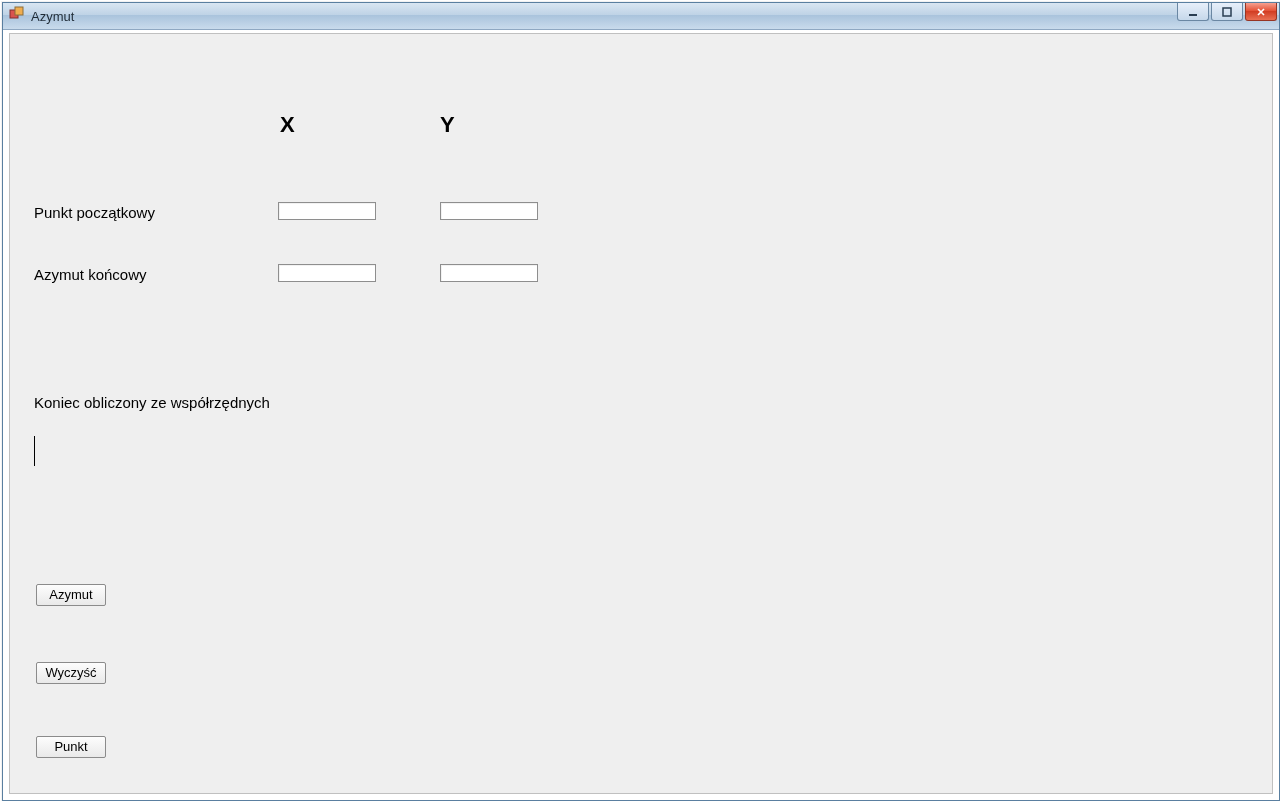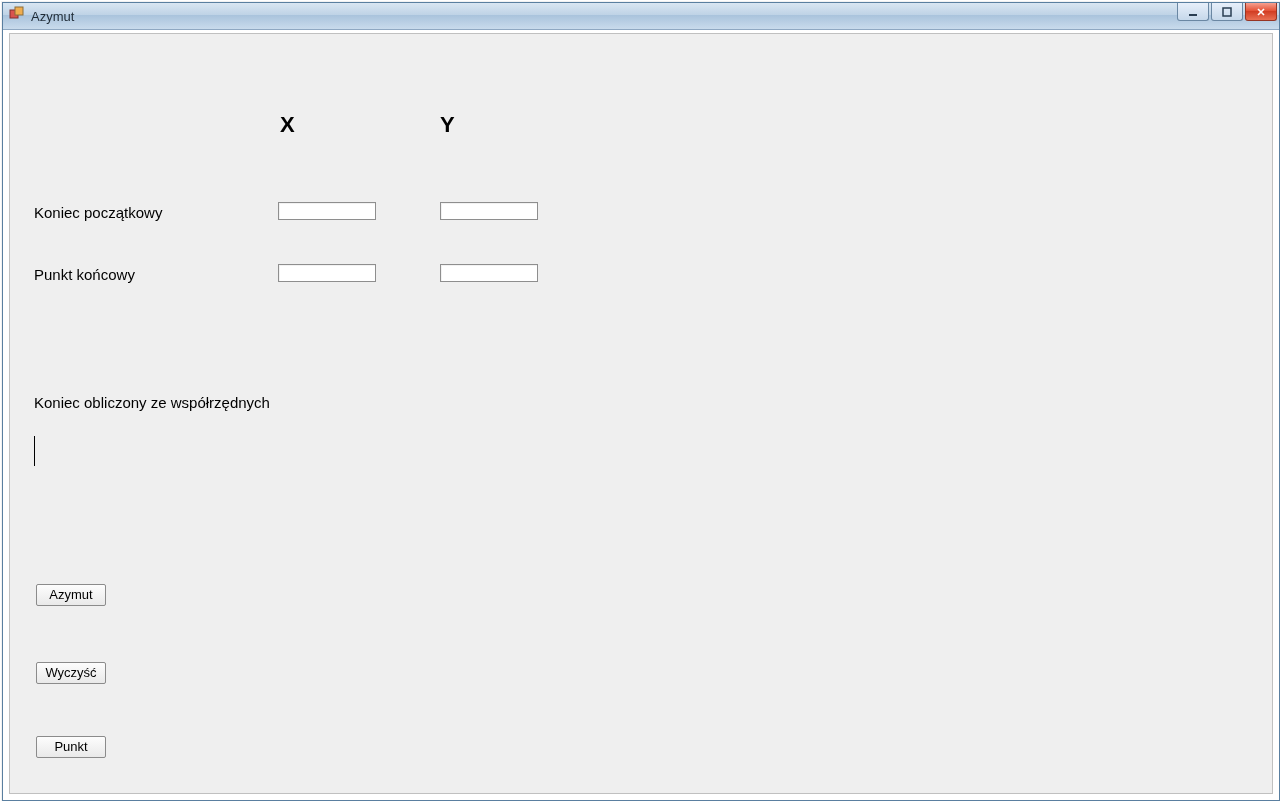--- a/index.html
+++ b/index.html
@@ -147,25 +147,25 @@
           </svg>
       </div>
     </div>
   </div>
 
   <div class="client">
 
     <div class="label big-header" style="left:270px; top:78px;">X</div>
     <div class="label big-header" style="left:430px; top:78px;">Y</div>
 
-    <div class="label" style="left:24px; top:170px;">Koniec początkowy</div>
+    <div class="label" style="left:24px; top:170px;">Punkt początkowy</div>
     <input class="textbox" style="left: 268px; top: 168px; width: 98px;" value="">
     <input class="textbox" style="left: 430px; top: 168px; width: 98px;" value="">
 
-    <div class="label" style="left:24px; top:232px;">Punkt końcowy</div>
+    <div class="label" style="left:24px; top:232px;">Azymut końcowy</div>
     <input class="textbox" style="left: 268px; top: 230px; width: 98px;" value="">
     <input class="textbox" style="left: 430px; top: 230px; width: 98px;" value="">
 
     <div class="label" style="left:24px; top:360px;">Koniec obliczony ze współrzędnych</div>
 
     <div class="result-text" style="left:24px; top:402px; min-width:4px;"></div>
 
     <div class="winbutton" style="left:26px; top:550px;">Azymut</div>
     <div class="winbutton" style="left:26px; top:628px;">Wyczyść</div>
     <div class="winbutton" style="left:26px; top:702px;">Punkt</div>

